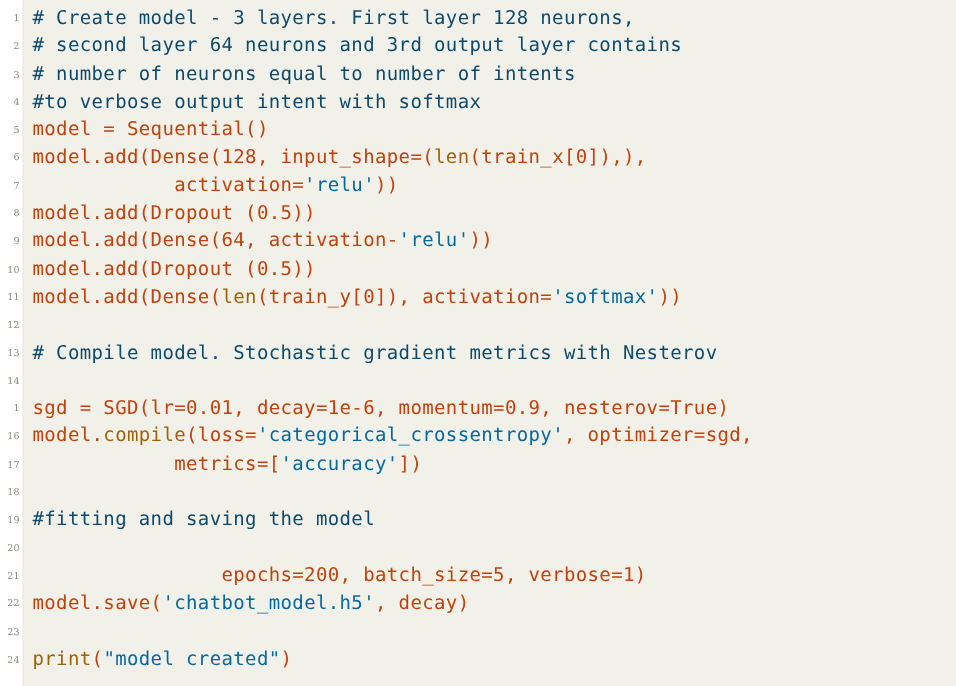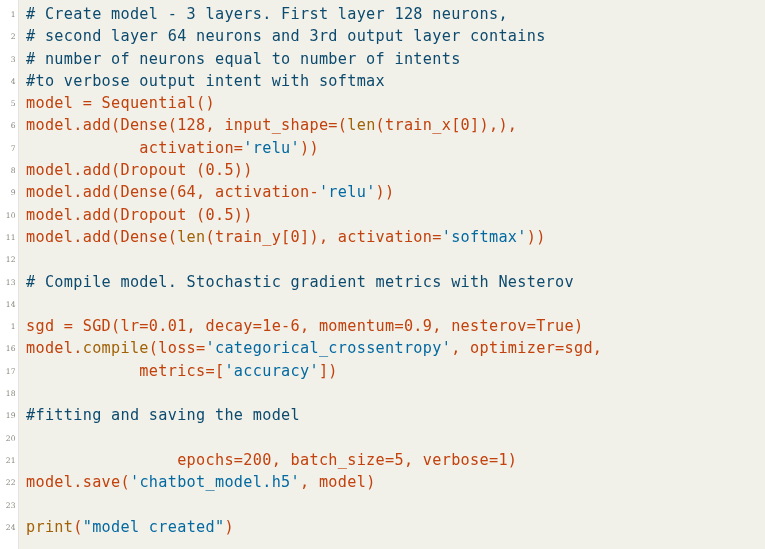--- a/index.html
+++ b/index.html
@@ -89,17 +89,17 @@
       <div class="code-line"><span class="lineno">12</span><span class="tok-plain"></span></div>
       <div class="code-line"><span class="lineno">13</span><span class="tok-comment"># Compile model. Stochastic gradient metrics with Nesterov</span></div>
       <div class="code-line"><span class="lineno">14</span></div>
       <div class="code-line"><span class="lineno">1</span><span class="tok-plain">sgd = SGD(lr=0.01, decay=1e-6, momentum=0.9, nesterov=True)</span></div>
       <div class="code-line"><span class="lineno">16</span><span class="tok-plain">model.</span><span class="tok-builtin">compile</span><span class="tok-plain">(loss=</span><span class="tok-string">'categorical_crossentropy'</span><span class="tok-plain">, optimizer=sgd,</span></div>
       <div class="code-line"><span class="lineno">17</span><span class="tok-plain">            metrics=[</span><span class="tok-string">'accuracy'</span><span class="tok-plain">])</span></div>
       <div class="code-line"><span class="lineno">18</span><span class="tok-plain"></span></div>
       <div class="code-line"><span class="lineno">19</span><span class="tok-comment">#fitting and saving the model</span></div>
       <div class="code-line"><span class="lineno">20</span></div>
       <div class="code-line"><span class="lineno">21</span><span class="tok-plain">                epochs=200, batch_size=5, verbose=1)</span></div>
-      <div class="code-line"><span class="lineno">22</span><span class="tok-plain">model.save(</span><span class="tok-string">'chatbot_model.h5'</span><span class="tok-plain">, model)</span></div>
+      <div class="code-line"><span class="lineno">22</span><span class="tok-plain">model.save(</span><span class="tok-string">'chatbot_model.h5'</span><span class="tok-plain">, decay)</span></div>
       <div class="code-line"><span class="lineno">23</span><span class="tok-plain"></span></div>
       <div class="code-line"><span class="lineno">24</span><span class="tok-builtin">print</span><span class="tok-plain">(</span><span class="tok-string">"model created"</span><span class="tok-plain">)</span></div>
     </div>
 </div>
 
 </body></html>

